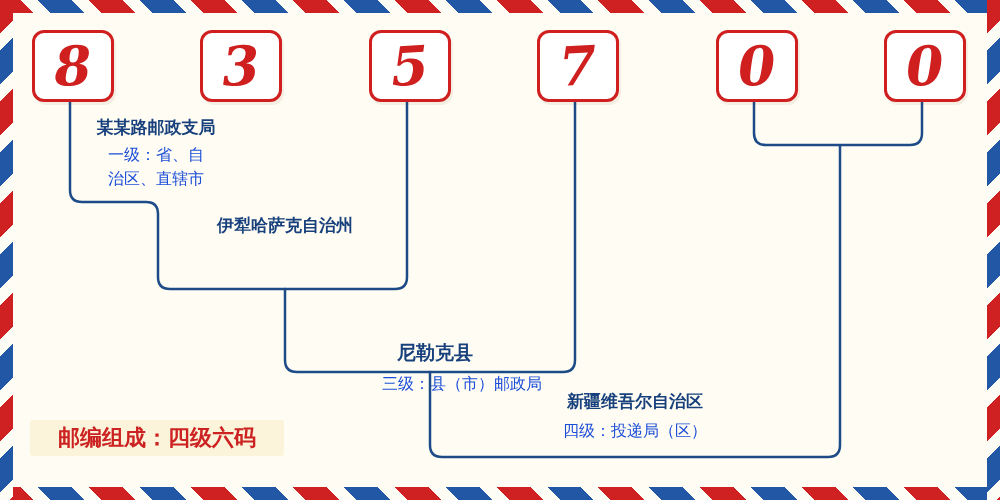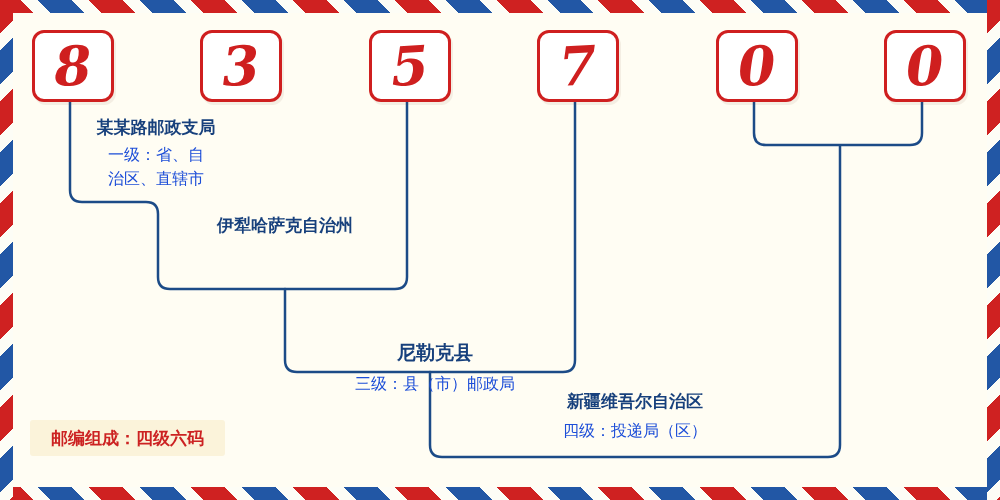--- a/index.html
+++ b/index.html
@@ -45,30 +45,30 @@
   
   .lines{position:absolute;left:0;top:0;z-index:1;pointer-events:none;}
   
   .label-block{position:absolute;text-align:center;z-index:2;}
   .lbl-title{color:#17407c;font-weight:bold;font-size:17px;line-height:23px;}
   .lbl-desc{color:#1d4ed8;font-size:16px;line-height:24px;white-space:pre-line;margin-top:4px;}
   .blk-level1{left:58px;top:116px;width:196px;}
   .blk-level2{left:183px;top:214px;width:204px;}
   .blk-level3{left:328px;top:306px;width:214px;margin-top:35px;}
   .blk-level3 .lbl-title{font-size:19px;}
-  .blk-level3 .lbl-desc{margin-top:8px;}
+  .blk-level3 .lbl-desc{margin-top:8px;text-align:right;}
   .blk-level4{left:518px;top:390px;width:234px;}
   .blk-level4 .lbl-desc{margin-top:6px;}
   .blk-delivery{left:778px;top:106px;width:120px;}
   
   .composition{
     position:absolute;left:30px;top:420px;z-index:2;
     background:#fbf3da;border-radius:3px;
-    padding:7px 21px;
-    color:#cc2222;font-weight:bold;font-size:17px;line-height:22px;
+    padding:7px 28px;
+    color:#cc2222;font-weight:bold;font-size:22px;line-height:22px;
   }
 </style>
 </head>
 <body>
 
 <div class="canvas">
 
   <div class="stripe stripe-h stripe-top"></div>
   <div class="stripe stripe-h stripe-bottom"></div>
   <div class="stripe stripe-v stripe-left"></div>

